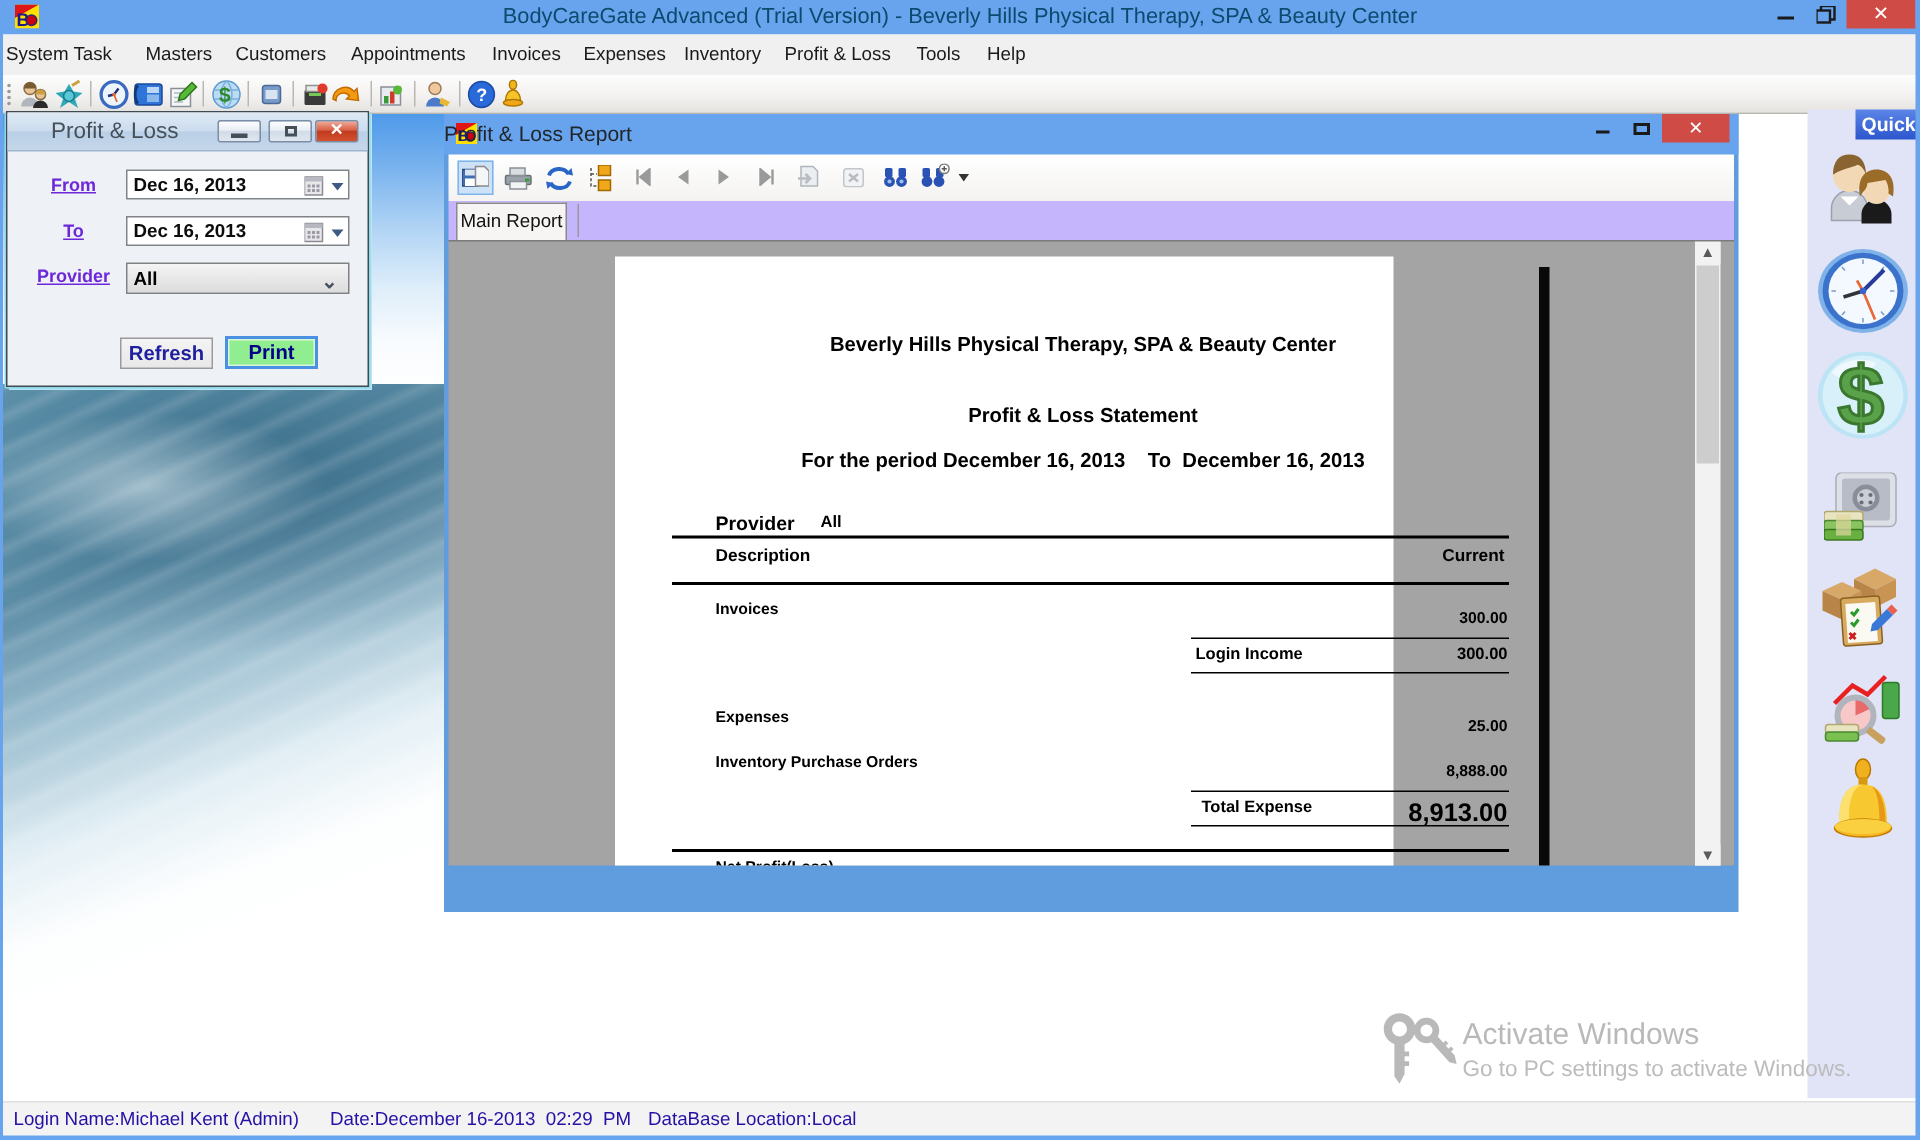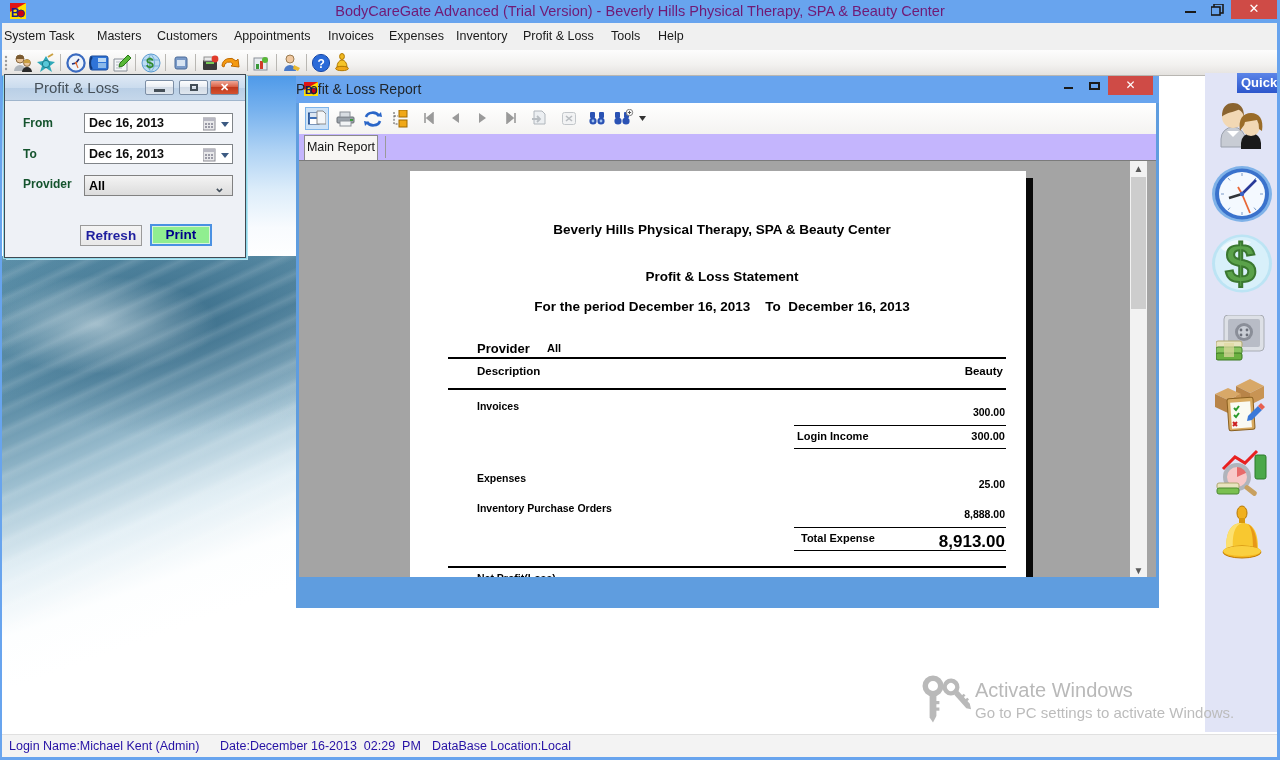--- a/index.html
+++ b/index.html
@@ -2,21 +2,21 @@
 <html><head>
 <meta charset="utf-8">
 <style>
 * { margin:0; padding:0; box-sizing:border-box; }
 html,body { width:1280px; height:760px; overflow:hidden; }
 body { font-family:"Liberation Sans", sans-serif; position:relative; background:#fff; }
 .abs { position:absolute; }
 
 
 #titlebar { left:0; top:0; width:1280px; height:23px; background:#68a4ee; }
-#titletext { left:0; top:3px; width:1280px; text-align:center; font-size:14.5px; color:#701a75; }
+#titletext { left:0; top:3px; width:1280px; text-align:center; font-size:14.5px; color:#0c4a6e; }
 #btn-min { left:1185px; top:11px; width:11px; height:2px; background:#1a1a1a; }
 #btn-close { left:1231px; top:0; width:46px; height:19px; background:#cf4b46; color:#fff; text-align:center; font-size:13px; line-height:18px; }
 #menubar { left:0; top:23px; width:1280px; height:27px; background:#f0f0f0; font-size:12.5px; color:#1a1a1a; }
 #menubar span { position:absolute; top:6px; }
 #toolbar { left:0; top:50px; width:1280px; height:26px; background:linear-gradient(180deg,#fdfdfd,#f2f1ef 60%,#e4e2df); border-bottom:1px solid #b8b6b2; }
 .tsep { position:absolute; top:4px; width:1px; height:17px; background:#b9b7b3; }
 .ticon { position:absolute; top:3px; }
 
 
 #client { left:2px; top:76px; width:1276px; height:659px; background:#fff; overflow:hidden; }
@@ -30,42 +30,42 @@
     linear-gradient(160deg, rgba(88,142,168,0.95) 8%, rgba(74,128,156,0.9) 28%, rgba(130,174,196,0.75) 44%, rgba(190,218,232,0.45) 58%, rgba(240,248,251,0.15) 70%, rgba(255,255,255,0) 80%);
 }
 
 
 #dlg { left:4px; top:74px; width:242px; height:184px; border:1px solid #404a52; background:#eef1f6; box-shadow:1px 1px 0 #8fd8ea, -1px 1px 0 #8fd8ea, 2px 2px 0 #b5e6f2; }
 #dlg-title { position:absolute; left:0; top:0; width:100%; height:26px; background:linear-gradient(180deg,#dfe9f5 0%,#cbdcee 50%,#b9cfe6 51%,#c5d7ea 100%); border-bottom:1px solid #9fb5cc; }
 #dlg-title .txt { position:absolute; left:29px; top:4px; font-size:15px; color:#465059; }
 .dbtn { position:absolute; top:5px; width:29px; height:15px; border:1px solid #7c8ea5; border-radius:2px; }
 .dbtn.gray { background:linear-gradient(180deg,#fdfdfe,#e9eef4 45%,#d2dbe6 50%,#dfe6ee); }
 #dlg-close { background:linear-gradient(180deg,#f0a898,#d95f43 45%,#c03a1e 50%,#d4512f); color:#fff; font-size:11px; font-weight:bold; text-align:center; line-height:13px; }
-.dlbl { position:absolute; color:#14532d; font-weight:bold; font-size:12px; text-align:left; width:52px; left:18px; }
+.dlbl { position:absolute; color:#6d28d9; font-weight:bold; font-size:12px; text-align:center; width:52px; left:18px;text-decoration:underline; }
 .dfield { position:absolute; left:79px; width:149px; height:20px; background:#fff; border:1px solid #808488; font-weight:bold; font-size:12.5px; color:#0c0c0c; padding:2px 0 0 4px; }
 .calico { position:absolute; top:3px; left:118px; }
 .darrow { position:absolute; top:8px; left:136px; width:0; height:0; border-left:4.5px solid transparent; border-right:4.5px solid transparent; border-top:5.5px solid #3c5a82; }
 #dsel { position:absolute; left:79px; top:100px; width:149px; height:21px; border:1px solid #818181; background:linear-gradient(180deg,#f4f4f4,#e8e8e8 50%,#dcdcdc); font-weight:bold; font-size:12.5px; padding:3px 0 0 4px; }
 #dsel .chev { position:absolute; right:7px; top:4px; color:#44505c; font-size:13px; font-weight:bold; }
 #btn-refresh { position:absolute; left:75px; top:150px; width:62px; height:21px; background:linear-gradient(180deg,#f4f4f4,#e8e8e8); border:1px solid #9a9a9a; color:#1f1f9f; font-weight:bold; font-size:13.5px; text-align:center; line-height:19px; }
 #btn-print { position:absolute; left:145px; top:149px; width:62px; height:22px; background:#90ee90; border:2px solid #4a91e2; box-shadow:inset 0 0 0 1px #d9f5d9; color:#00008b; font-weight:bold; font-size:13.5px; text-align:center; line-height:18px; }
 
 
 #rw { left:296px; top:76px; width:863px; height:532px; background:#5f9ddf; }
 #rw-title { position:absolute; left:0; top:0; width:100%; height:27px; background:#68a4ee; }
 #rw-title .txt { position:absolute; left:0; top:5px; width:100%; font-size:14px; color:#20262c; }
 #rw-min { position:absolute; left:768px; top:11px; width:9px; height:2px; background:#1a1a1a; }
 #rw-max { position:absolute; left:793px; top:6px; width:11px; height:8px; border:2px solid #1a1a1a; background:transparent; }
 #rw-close { position:absolute; left:812px; top:0; width:45px; height:19px; background:#cf4b46; color:#fff; font-size:12px; text-align:center; line-height:18px; }
 #rw-tools { position:absolute; left:3px; top:27px; width:857px; height:31px; background:linear-gradient(180deg,#fff,#f4f3f1); }
 #rw-tabrow { position:absolute; left:3px; top:58px; width:857px; height:26px; background:#c4b5fd; }
 #rw-tab { position:absolute; left:5px; top:1px; width:74px; height:25px; background:#f6f5f3; border:1px solid #8a8a8a; border-bottom:none; font-size:12.5px; color:#111; text-align:center; padding-top:4px; }
 #rw-tabsep { position:absolute; left:86px; top:2px; width:1px; height:22px; background:#9a9a9a; }
 #rw-view { position:absolute; left:3px; top:84px; width:857px; height:417px; background:#a4a4a4; border-top:1px solid #7b7b7b; overflow:hidden; }
-#page { position:absolute; left:111px; top:10px; width:616px; height:420px; background:#fff;padding-left:28px; }
+#page { position:absolute; left:111px; top:10px; width:519px; height:420px; background:#fff;padding-left:28px; }
 #pageshadow { position:absolute; left:727px; top:17px; width:7px; height:403px; background:#090909; }
 #rw-scroll { position:absolute; right:9px; top:0px; width:17px; height:417px; background:#f2f2f2; }
 #rw-thumb { position:absolute; left:1px; top:16px; width:15px; height:132px; background:#cdcdcd; }
 .scr-btn { position:absolute; left:0; width:17px; height:15px; background:#f2f2f2; color:#5a5a5a; font-size:10px; text-align:center; line-height:15px; }
 #rw-status { position:absolute; left:3px; top:501px; width:857px; height:26px; background:#f1f1f1; border-top:1px solid #aeaeae; font-size:12.5px; color:#1c1c1c; }
 #rw-status .cell { position:absolute; top:5px; }
 #rw-status .cdiv { position:absolute; top:2px; width:1px; height:21px; background:#b5b5b5; }
 
 
 #page .bt { font-weight:bold; color:#000; position:absolute; }
@@ -340,21 +340,21 @@
   </div>
   <div id="rw-view">
     <div id="page">
       <div class="bt" style="left:4px;width:616px;top:51px;text-align:center;font-size:13.5px">Beverly Hills Physical Therapy, SPA &amp; Beauty Center</div>
       <div class="bt" style="left:4px;width:616px;top:98px;text-align:center;font-size:13.5px">Profit &amp; Loss<span style="letter-spacing:0"> </span>Statement</div>
       <div class="bt" style="left:4px;width:616px;top:128px;text-align:center;font-size:13.5px">For the period December 16, 2013&nbsp;&nbsp;&nbsp;&nbsp;To&nbsp;&nbsp;December 16, 2013</div>
       <div class="bt" style="left:67px;top:170px;font-size:13px">Provider</div>
       <div class="bt" style="left:137px;top:171px;font-size:11px">All</div>
       <div class="rline" style="left:38px;top:186px;width:558px;height:2px"></div>
       <div class="bt" style="left:67px;top:194px;font-size:11.5px">Description</div>
-      <div class="bt" style="left:390px;top:194px;width:203px;text-align:right;font-size:11.5px">Beauty</div>
+      <div class="bt" style="left:390px;top:194px;width:203px;text-align:right;font-size:11.5px">Current</div>
       <div class="rline" style="left:38px;top:217px;width:558px;height:2px"></div>
       <div class="bt" style="left:67px;top:229px;font-size:10.5px">Invoices</div>
       <div class="bt" style="left:392px;top:235px;width:203px;text-align:right;font-size:10.5px">300.00</div>
       <div class="rline" style="left:384px;top:254px;width:212px;height:1px"></div>
       <div class="bt" style="left:387px;top:259px;font-size:11px">Login Income</div>
       <div class="bt" style="left:392px;top:259px;width:203px;text-align:right;font-size:11px">300.00</div>
       <div class="rline" style="left:384px;top:277px;width:212px;height:1px"></div>
       <div class="bt" style="left:67px;top:301px;font-size:10.5px">Expenses</div>
       <div class="bt" style="left:392px;top:307px;width:203px;text-align:right;font-size:10.5px">25.00</div>
       <div class="bt" style="left:67px;top:331px;font-size:10.5px">Inventory<span> </span>Purchase Orders</div>

